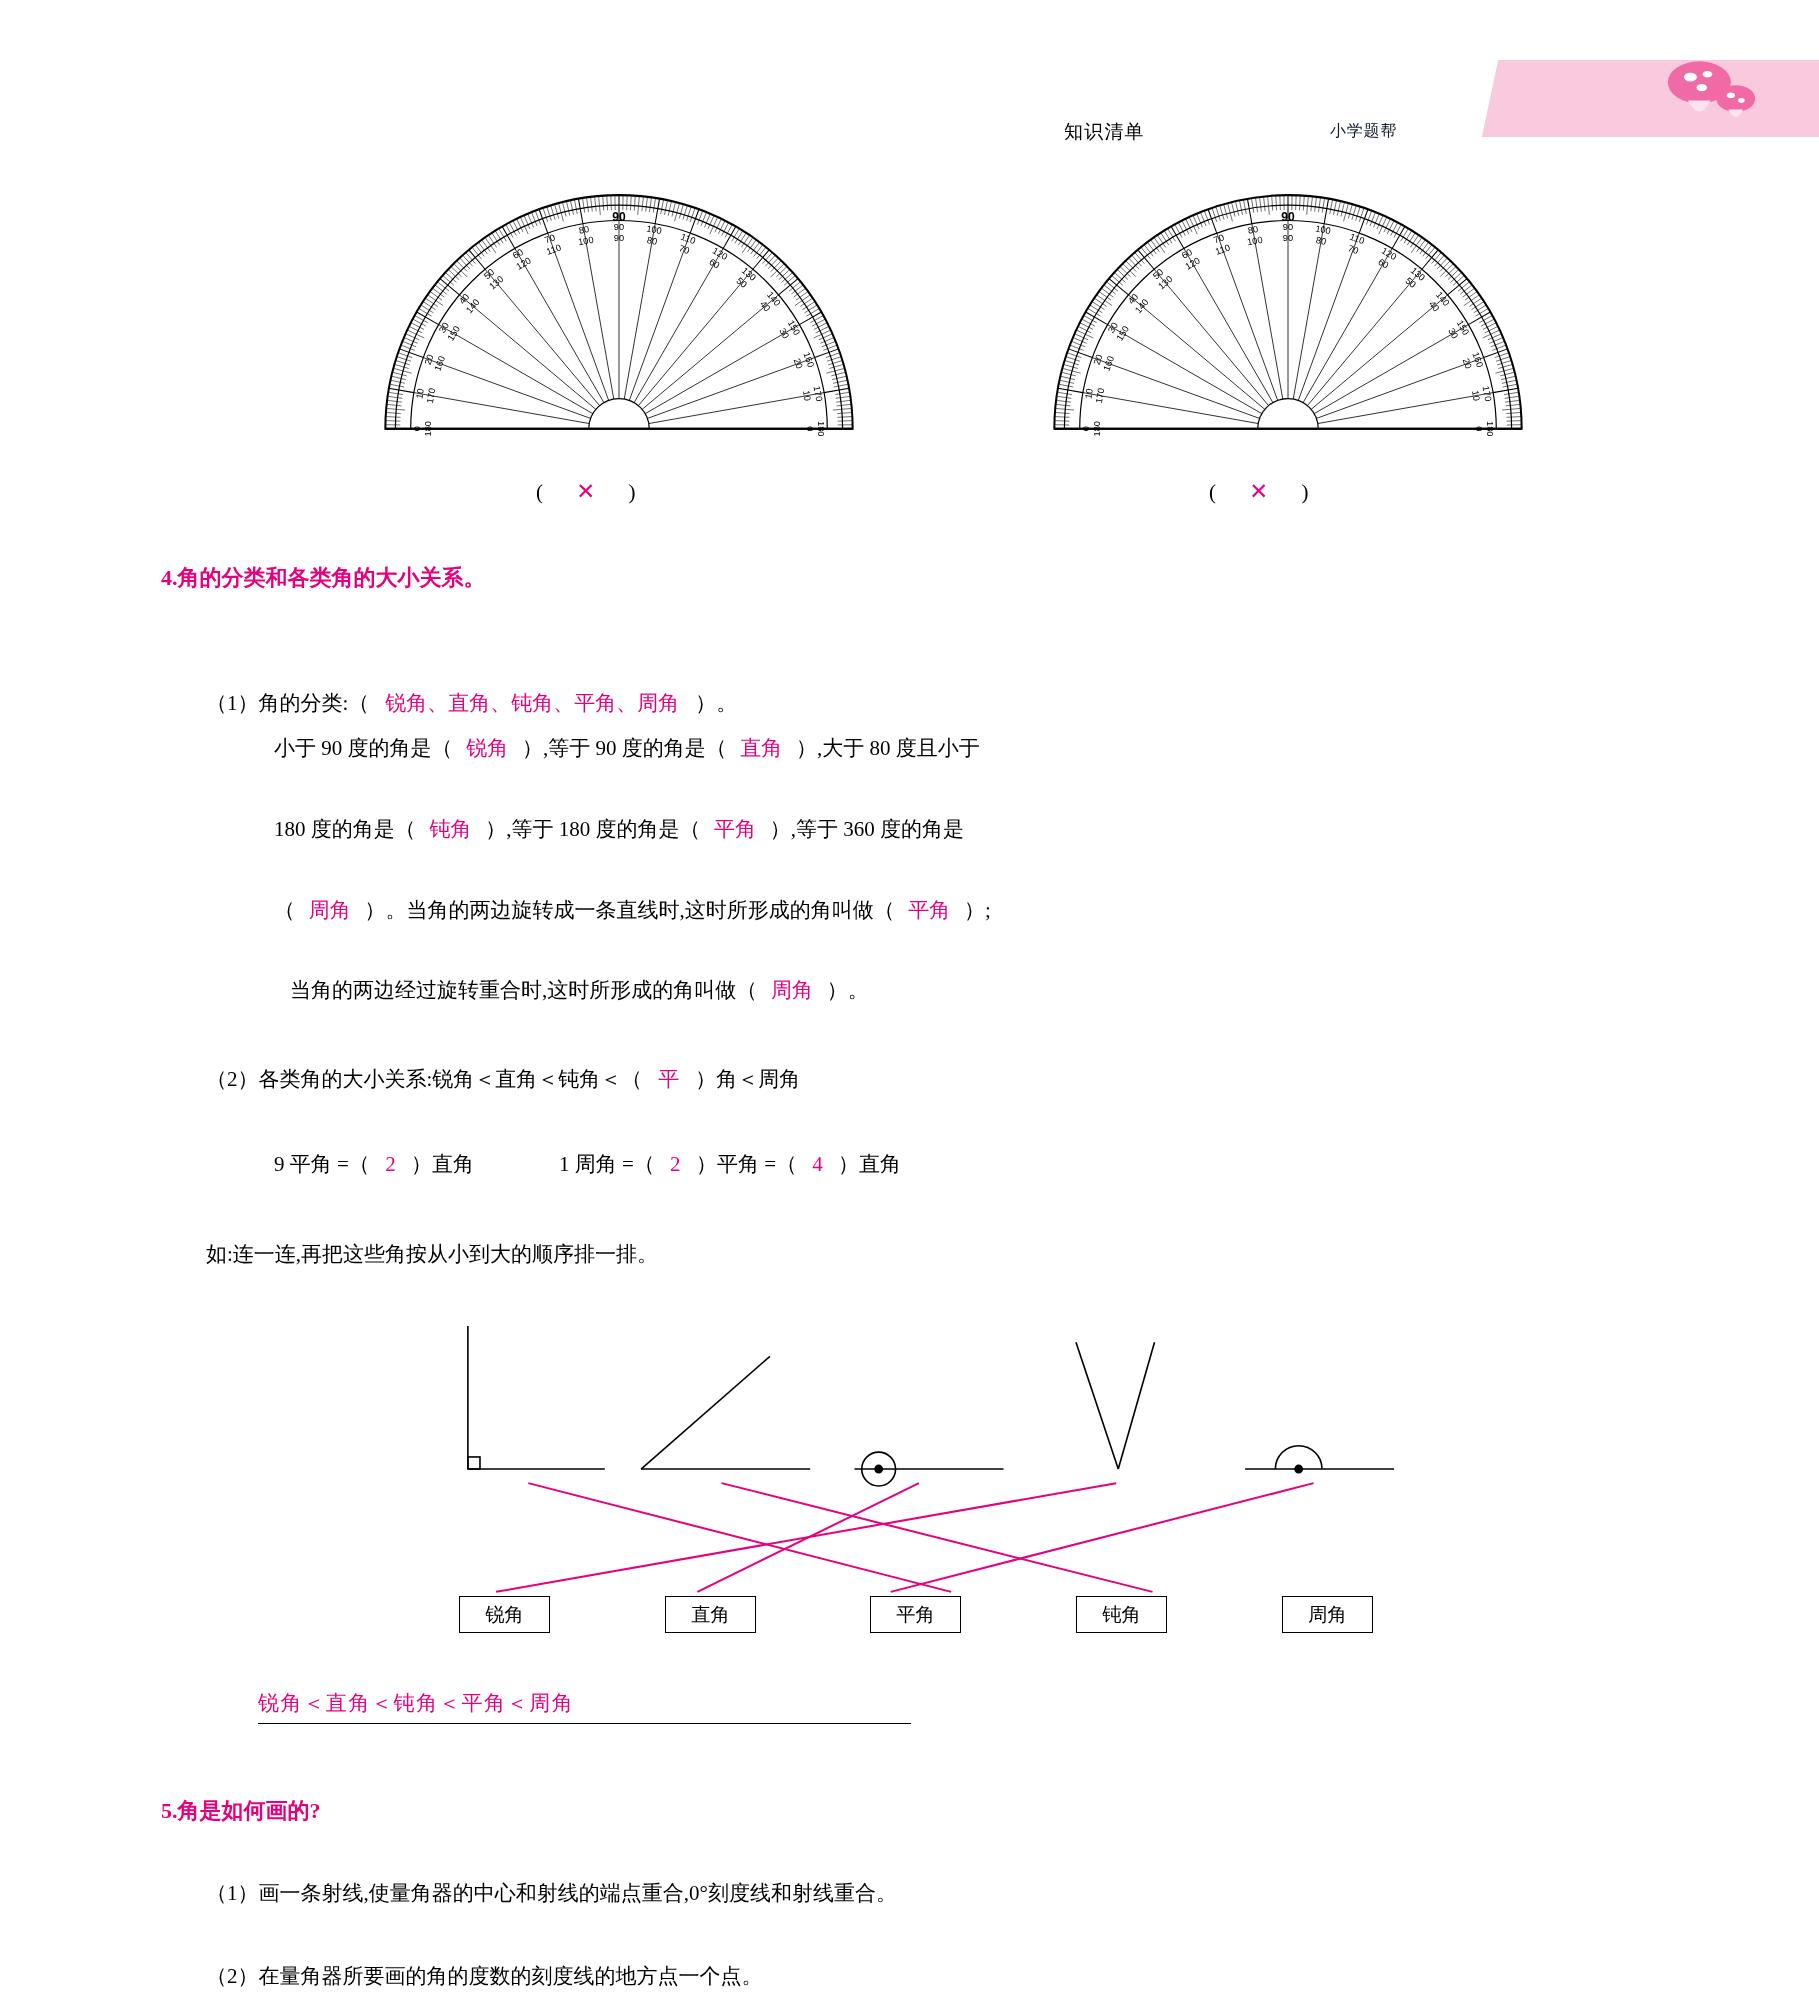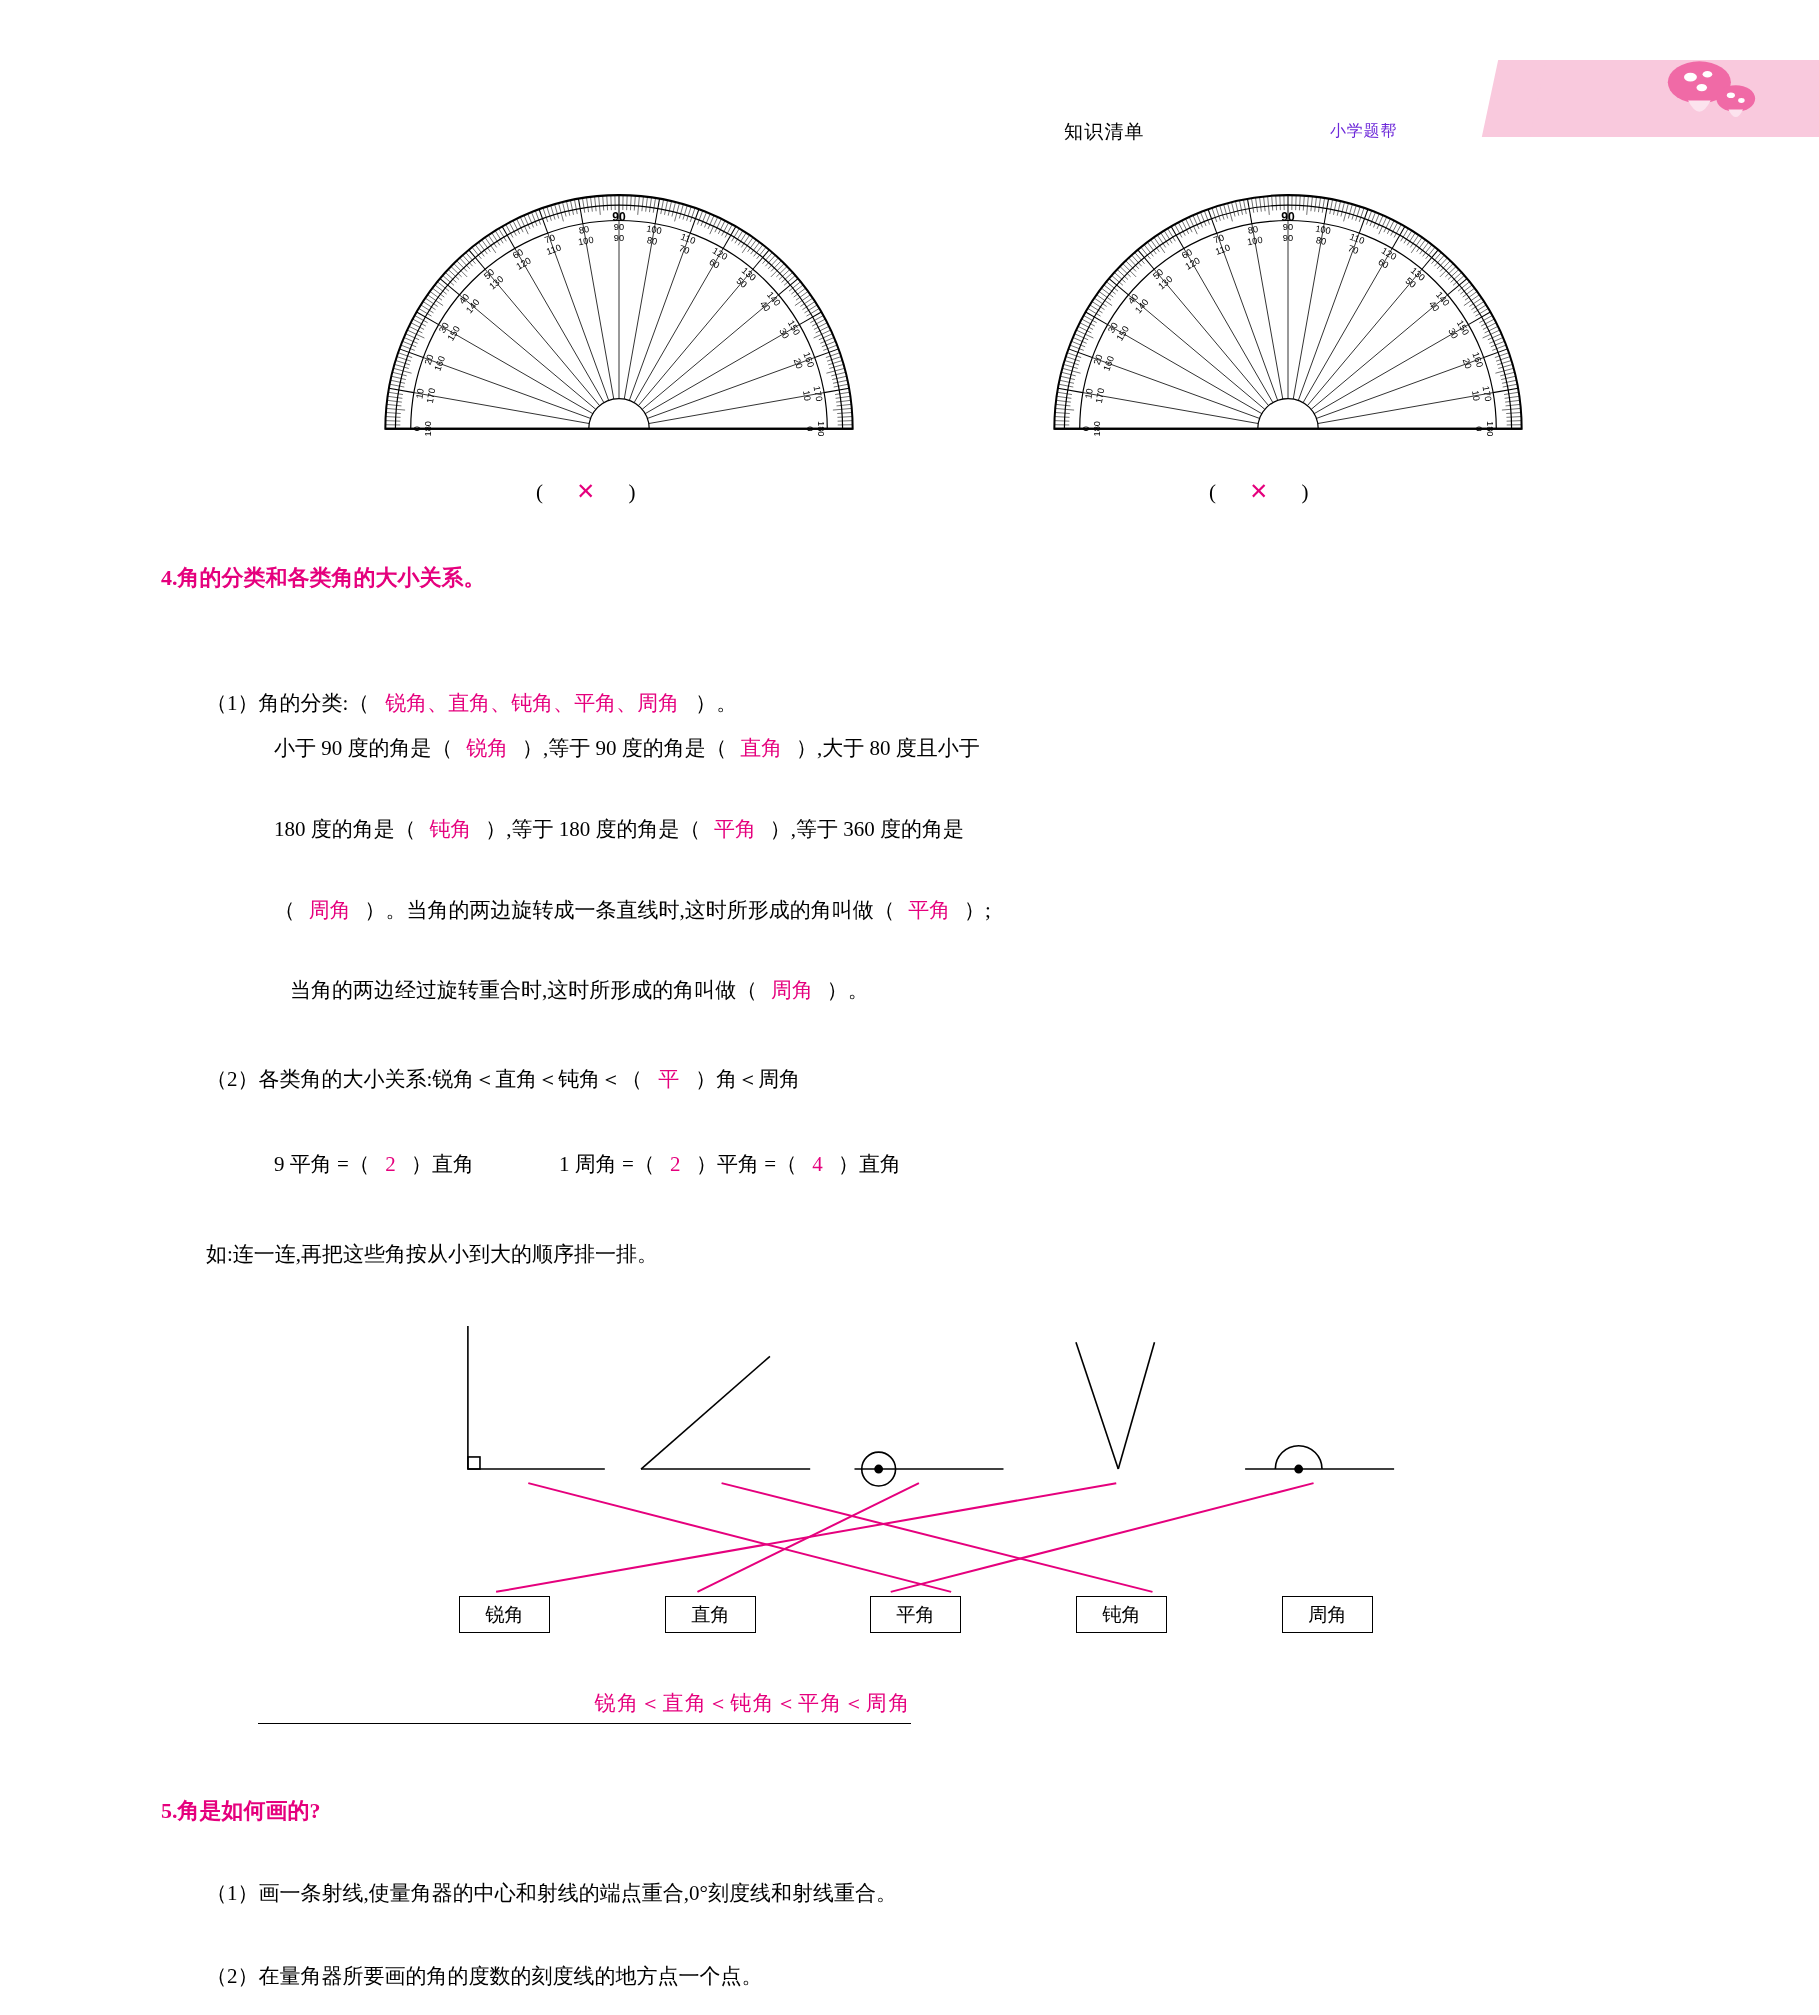--- a/index.html
+++ b/index.html
@@ -29,21 +29,21 @@
   .mushroom {
     position:absolute; right:60px; top:52px; width:93px; height:81px;
   }
   .hdr-title {
     position:absolute; left:1064px; top:119px;
     font-size:19px; letter-spacing:1.2px; color:#000;
     font-family:"Liberation Serif", serif;
   }
   .hdr-sub {
     position:absolute; left:1330px; top:121px;
-    font-size:16px; color:#6d28d9; letter-spacing:0.8px;
+    font-size:16px; color:#0f172a; letter-spacing:0.8px;
   }
   
   .t { position:absolute; white-space:nowrap; font-size:21px; line-height:1.1; }
   .num-head { font-size:22px; color:#e5007d; font-weight:bold; }
   .ans { color:#e5007d; }
 
   
   .prot { position:absolute; }
 
   
@@ -675,21 +675,21 @@
       <line x1="2230" y1="420" x2="1180" y2="690"></line>
     </g>
   </svg>
 
   <div class="angbox" style="left:459px; top:1596px; width:89px;">锐角</div>
   <div class="angbox" style="left:665px; top:1596px; width:89px;">直角</div>
   <div class="angbox" style="left:870px; top:1596px; width:89px;">平角</div>
   <div class="angbox" style="left:1076px; top:1596px; width:89px;">钝角</div>
   <div class="angbox" style="left:1282px; top:1596px; width:89px;">周角</div>
 
-  <div class="underline-ans" style="left:258px; top:1689px; width:653px; text-align:right;">锐角＜直角＜钝角＜平角＜周角</div>
+  <div class="underline-ans" style="left:258px; top:1689px; width:653px; text-align:left;">锐角＜直角＜钝角＜平角＜周角</div>
 
   <div class="t" style="left:161px; top:1799px;">
     <span class="num-head">5.</span><span class="num-head">角是如何画的?</span>
   </div>
 
   <div class="t" style="left:206px; top:1882px;">（1）画一条射线,使量角器的中心和射线的端点重合,0°刻度线和射线重合。</div>
   <div class="t" style="left:206px; top:1965px;">（2）在量角器所要画的角的度数的刻度线的地方点一个点。</div>
 
 </div>
 

